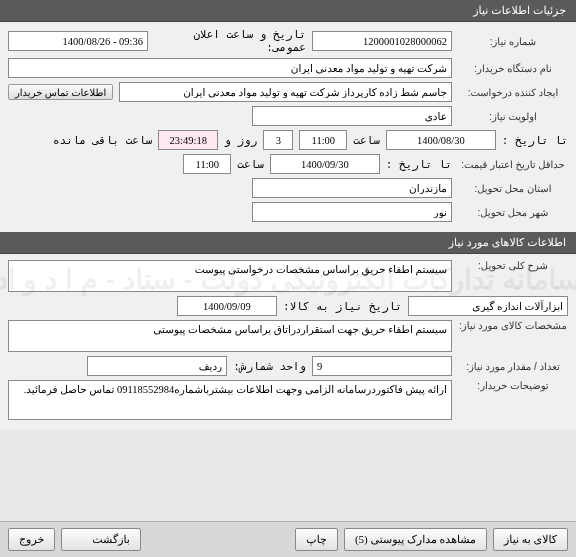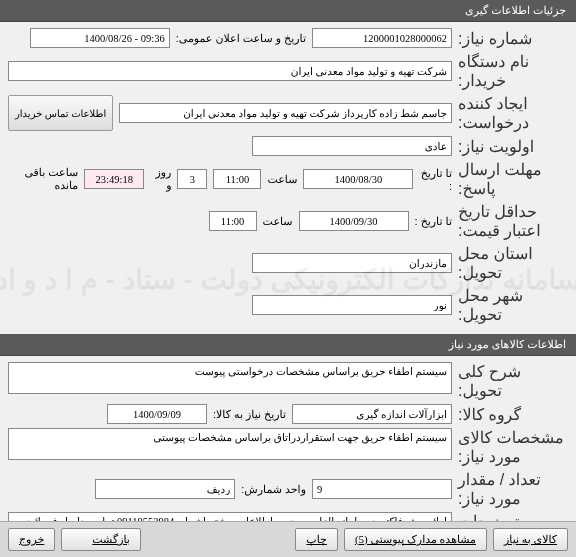--- a/index.html
+++ b/index.html
@@ -37,82 +37,81 @@
   background: #f0f0f0;
 }
 .row {
   display: flex;
   align-items: center;
   margin-bottom: 4px;
   gap: 6px;
 }
 .label {
   width: 110px;
-  text-align: left;
-  font-size: 16px;
+  text-align: center;
+  font-size: 10px;
   color: #333;
   flex-shrink: 0;
 }
-.label-narrow { width: auto; }
+.label-narrow { width: auto; font-family: Liberation Mono, monospace; }
 input[type="text"], .field {
   border: 1px solid #888;
   background: #fff;
   padding: 2px 4px;
   font-size: 10.5px;
   font-family: Tahoma;
   height: 20px;
   direction: rtl;
 }
 .field-wide { flex: 1; min-width: 0; }
 .field-sm { width: 80px; text-align: center; }
 .field-xs { width: 48px; text-align: center; }
 .btn-small {
   background: linear-gradient(#fafafa,#ddd);
   border: 1px solid #999;
   padding: 2px 6px;
   font-size: 10px;
   font-family: Tahoma;
   cursor: pointer;
   border-radius: 2px;
-  height: 36px;
+  height: 16px;
 }
 .bottom-bar {
   position: absolute;
   bottom: 0;
   right: 0;
   left: 0;
   background: #d8d8d8;
   border-top: 1px solid #aaa;
   padding: 6px 8px;
   display: flex;
   gap: 6px;
 }
 .btn {
   background: linear-gradient(#fdfdfd,#e2e2e2);
   border: 1px solid #888;
   padding: 4px 10px;
   font-size: 11px;
   font-family: Tahoma;
   cursor: pointer;
   border-radius: 2px;
-  text-decoration: underline;
 }
 textarea.field {
   height: 32px;
   resize: none;
   width: 100%;
 }
 .spacer-right { margin-right: auto; padding-left: 30px; }
 </style>
 </head>
 <body>
 
 <div class="watermark">سامانه تدارکات الکترونیکی دولت - ستاد - م ا د و اد</div>
 
-<div class="section-header">جزئیات اطلاعات گیری</div>
+<div class="section-header">جزئیات اطلاعات نیاز</div>
 
 <div class="form-area">
 
   <div class="row">
     <span class="label">شماره نیاز:</span>
     <input type="text" class="field" style="width: 140px;" value="1200001028000062">
     <span class="label-narrow">تاریخ و ساعت اعلان عمومی:</span>
     <input type="text" class="field" style="width: 140px;" value="09:36 - 1400/08/26">
   </div>
 
@@ -126,21 +125,20 @@
     <input type="text" class="field field-wide" value="جاسم شط زاده کارپرداز شرکت تهیه و تولید مواد معدنی ایران" style="">
     <button class="btn-small">اطلاعات تماس خریدار</button>
   </div>
 
   <div class="row">
     <span class="label">اولویت نیاز:</span>
     <input type="text" class="field" style="width: 200px;" value="عادی">
   </div>
 
   <div class="row">
-    <span class="label">مهلت ارسال پاسخ:</span>
     <span class="label-narrow">تا تاریخ :</span>
     <input type="text" class="field field-sm" style="width: 110px;" value="1400/08/30">
     <span class="label-narrow">ساعت</span>
     <input type="text" class="field field-xs" value="11:00" style="">
     <input type="text" class="field field-xs" style="width: 30px;" value="3">
     <span class="label-narrow">روز و</span>
     <input type="text" class="field field-sm" style="width: 60px; background: rgb(255, 232, 240);" value="23:49:18">
     <span class="label-narrow">ساعت باقی مانده</span>
   </div>
 
@@ -167,21 +165,20 @@
 <div class="section-header">اطلاعات کالاهای مورد نیاز</div>
 
 <div class="form-area">
 
   <div class="row" style="align-items:flex-start">
     <span class="label">شرح کلی تحویل:</span>
     <textarea class="field field-wide" style="">سیستم اطفاء حریق براساس مشخصات درخواستی پیوست</textarea>
   </div>
 
   <div class="row">
-    <span class="label">گروه کالا:</span>
     <input type="text" class="field" style="width: 160px;" value="ابزارآلات اندازه گیری">
     <span class="label-narrow">تاریخ نیاز به کالا:</span>
     <input type="text" class="field field-sm" style="width: 100px;" value="1400/09/09">
   </div>
 
   <div class="row" style="align-items:flex-start">
     <span class="label">مشخصات کالای مورد نیاز:</span>
     <textarea class="field field-wide" style="">سیستم اطفاء حریق جهت استقراردراتاق براساس مشخصات پیوستی</textarea>
   </div>
 

